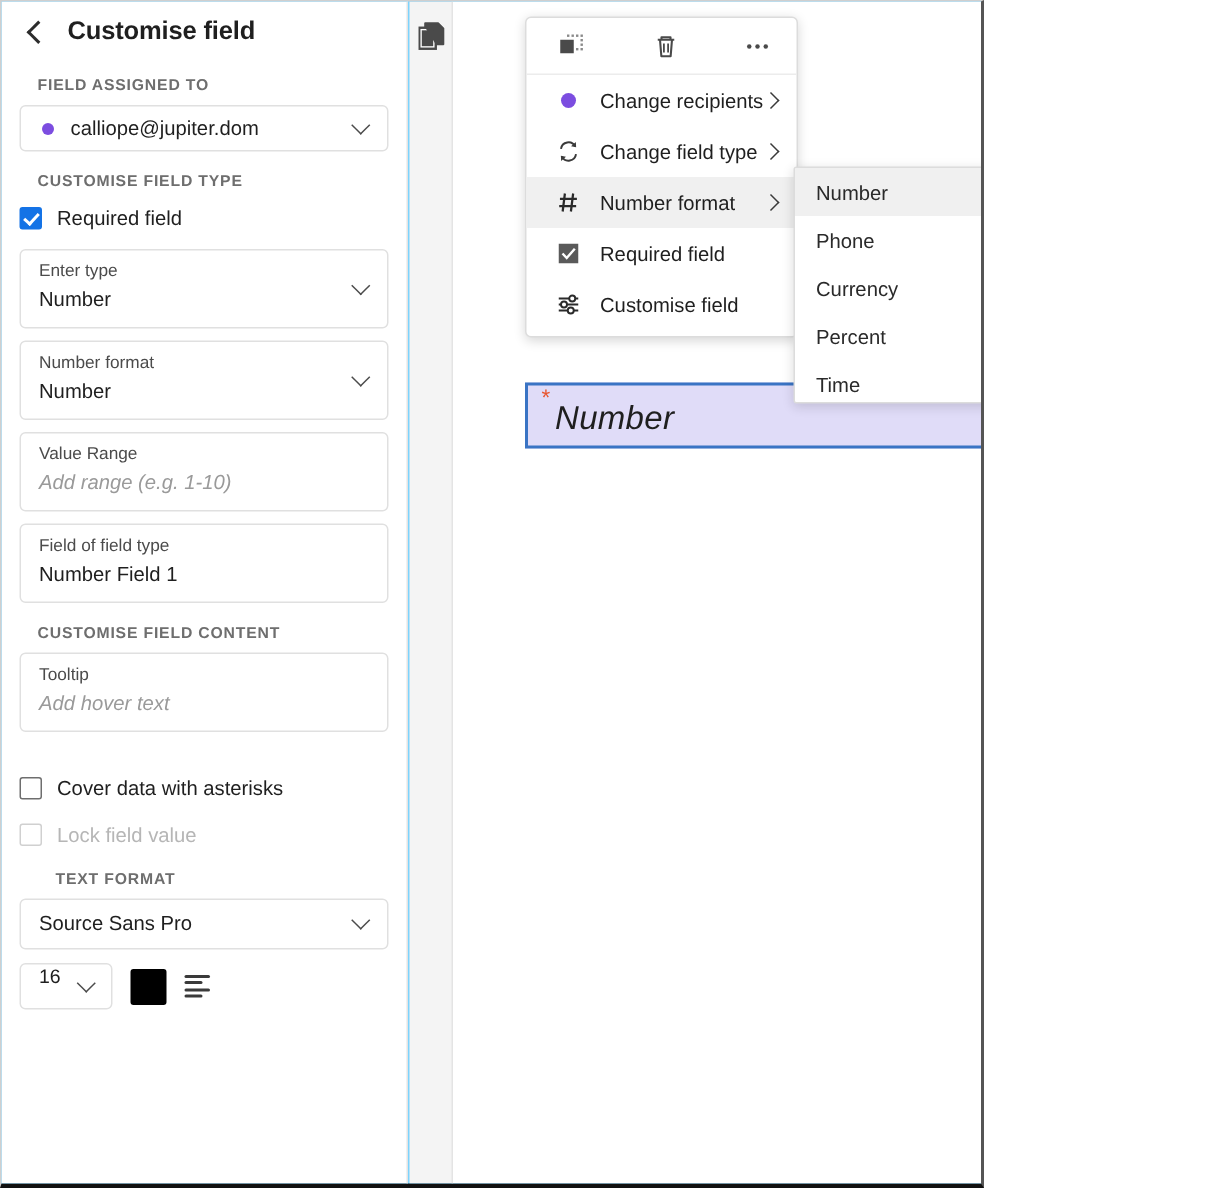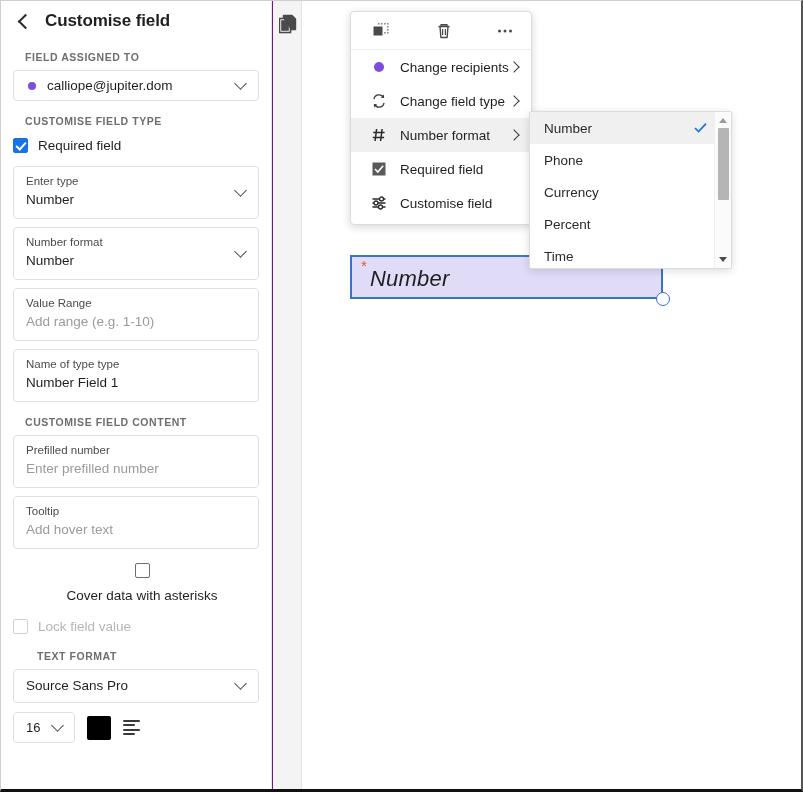--- a/index.html
+++ b/index.html
@@ -3,22 +3,22 @@
 <meta charset="utf-8">
 <style>
   * { box-sizing: border-box; }
   html, body {
     margin: 0; padding: 0;
     background: #ffffff;
     font-family: "Liberation Sans", sans-serif;
   }
   #app {
     position: relative;
-    width: 803px; height: 792px;
-    background: #701a75;
+    width: 656px; height: 792px;
+    background: #7dd3fc;
     overflow: hidden;
     border: 1px solid #cfcfcf;
     border-bottom: 3px solid #111;
     border-right: 2px solid #555;
   }
 
   
   #sidebar {
     position: absolute; left: 0; top: 0;
     width: 271px; height: 100%;
@@ -81,20 +81,21 @@
     margin-bottom: 2px;
   }
   .fb-value {
     font-size: 13.5px;
     color: #1f1f1f;
     line-height: 18px;
   }
   .fb-placeholder {
     font-size: 13.5px;
     color: #9a9a9a;
+    font-style: italic;
     line-height: 18px;
   }
   .chev {
     position: absolute; right: 11px; top: 50%;
     width: 11px; height: 11px;
     margin-top: -7px;
     pointer-events: none;
   }
   .chev::before {
     content: "";
@@ -159,21 +160,21 @@
   .font-row {
     display: flex; align-items: center;
     margin: 9px 0 0 12px;
     gap: 12px;
   }
   .size-select {
     width: 62px; height: 31px;
     border: 1px solid #e0e0e0;
     border-radius: 4px;
     position: relative;
-    display: flex; align-items: center;
+    display: flex; 
     padding-left: 12px;
     font-size: 13px;
     color: #1f1f1f;
     background: #fff;
   }
   .size-select .chev { right: 10px; }
   .color-swatch {
     width: 24px; height: 24px;
     border-radius: 2px;
     flex: none;
@@ -387,37 +388,33 @@
       <div class="fb-value">Number</div>
       <span class="chev"></span>
     </div>
 
     <div class="field-box two-line">
       <div class="fb-label">Value Range</div>
       <div class="fb-placeholder">Add range (e.g. 1-10)</div>
     </div>
 
     <div class="field-box two-line">
-      <div class="fb-label">Name of type type</div>
+      <div class="fb-label">Field of field type</div>
       <div class="fb-value">Number Field 1</div>
     </div>
 
     <div class="section-label">CUSTOMISE FIELD CONTENT</div>
 
-    <div class="field-box two-line">
-      <div class="fb-label">Prefilled number</div>
-      <div class="fb-placeholder">Enter prefilled number</div>
-    </div>
 
     <div class="field-box two-line">
       <div class="fb-label">Tooltip</div>
       <div class="fb-placeholder">Add hover text</div>
     </div>
 
-    <div class="cb-row" style="margin-top:14px;flex-direction:column;">
+    <div class="cb-row" style="margin-top:30px;">
       <span class="cb empty"></span>
       <span class="cb-label">Cover data with asterisks</span>
     </div>
 
     <div class="cb-row" style="margin-top:16px;">
       <span class="cb disabled"></span>
       <span class="cb-label muted">Lock field value</span>
     </div>
 
     <div class="section-label" style="margin-top:16px;margin-left:24px;">TEXT FORMAT</div>

